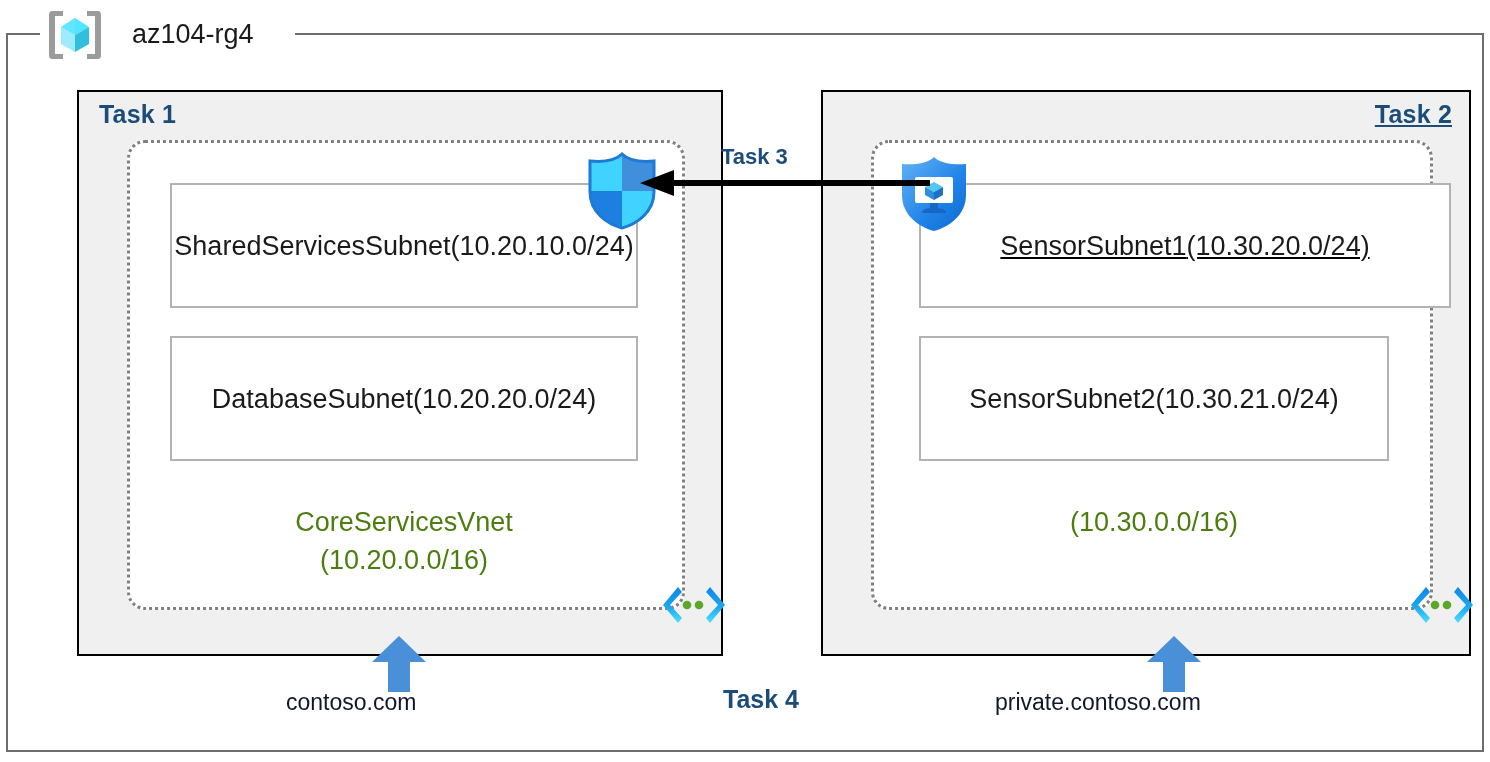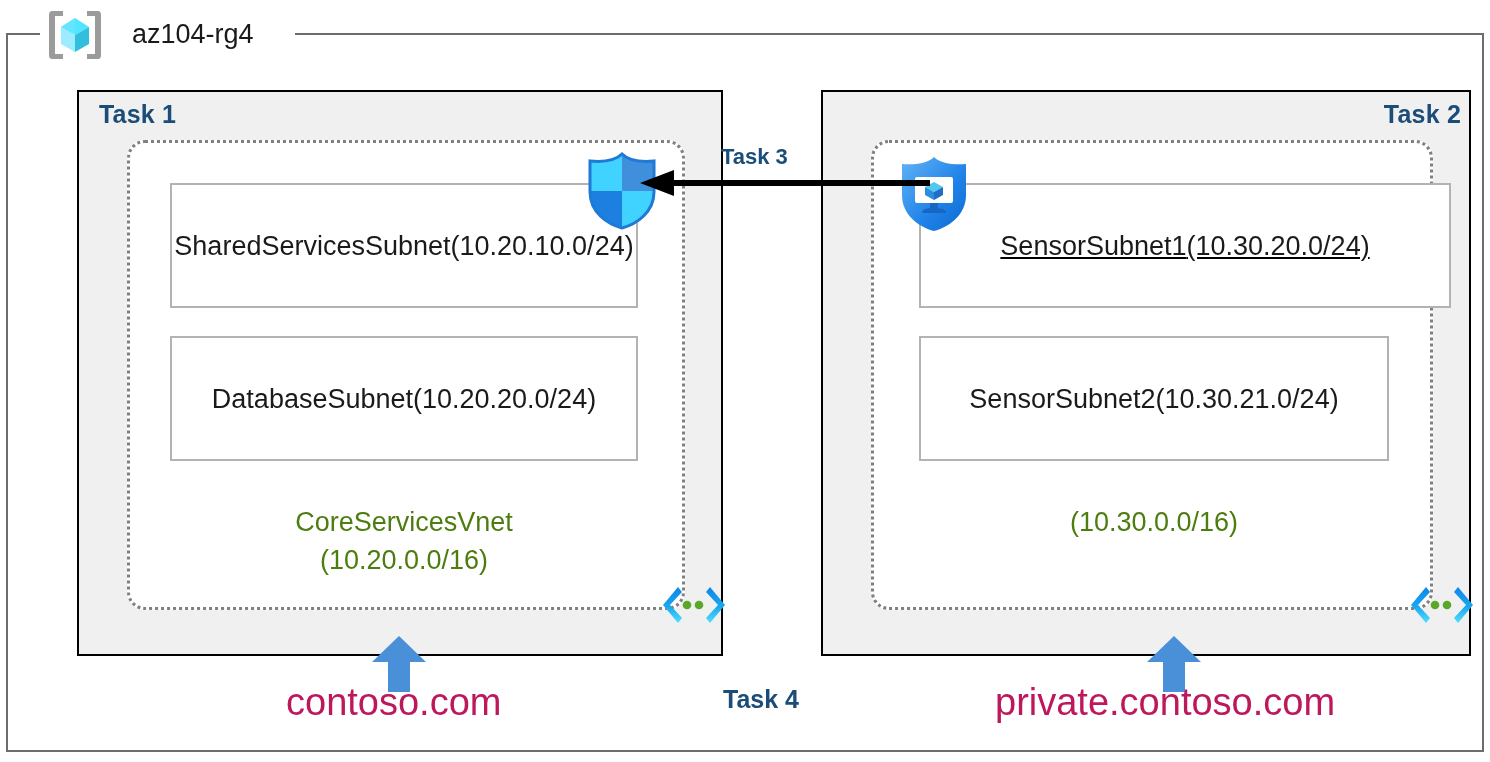--- a/index.html
+++ b/index.html
@@ -78,21 +78,21 @@
   .panel-title {
     position: absolute;
     top: 8px;
     font-size: 25px;
     font-weight: bold;
     color: #1b4d78;
     white-space: nowrap;
     letter-spacing: 0.2px;
   }
   #title-task1 { left: 20px; }
-  #title-task2 { right: 8px; }
+  #title-task2 { right: 17px; text-decoration: underline; }
 
   
   .vnet-box {
     position: absolute;
     background: #ffffff;
     border: 3px dotted #808080;
     border-radius: 18px;
     box-sizing: border-box;
   }
   #vnet-core  { left: 48px; top: 48px; width: 558px; height: 470px; }
@@ -172,22 +172,22 @@
   
   .dns-arrow {
     position: absolute;
     width: 54px; height: 56px;
   }
   #dns-arrow-left  { left: 372px; top: 636px; }
   #dns-arrow-right { left: 1147px; top: 636px; }
 
   .dns-label {
     position: absolute;
-    font-size: 38px;
-    color: #be185d;
+    font-size: 23px;
+    color: #0f172a;
     white-space: nowrap;
     line-height: 40px;
   }
   #dns-label-left  { left: 286px; top: 682px; }
   #dns-label-right { left: 995px; top: 682px; }
 
   #title-task4 {
     position: absolute;
     left: 723px; top: 685px;
     font-size: 25px;

